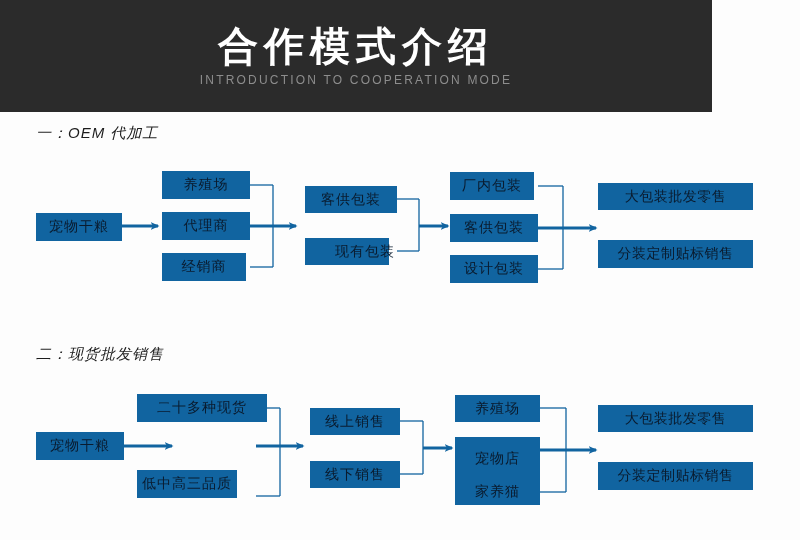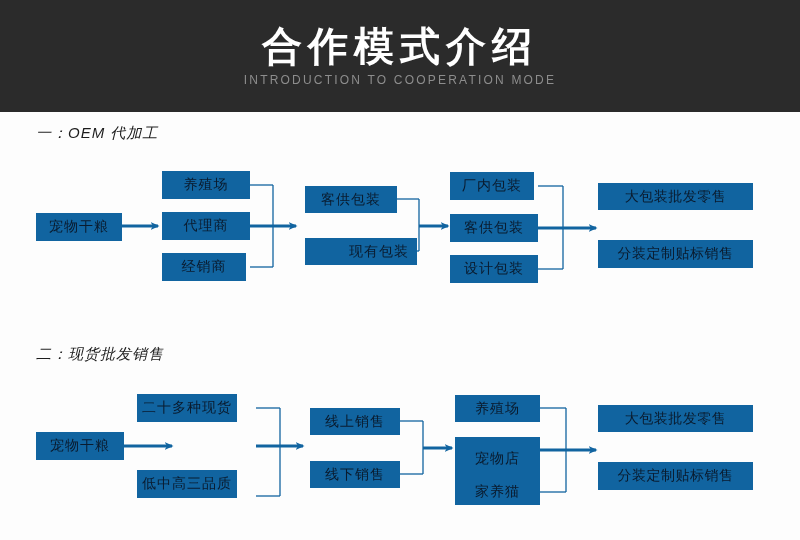--- a/index.html
+++ b/index.html
@@ -5,21 +5,21 @@
   html,body{margin:0;padding:0;}
   body{
     width:800px;height:540px;
     background:#fdfdfd;
     font-family:"Liberation Sans","DejaVu Sans",sans-serif;
     overflow:hidden;
     position:relative;
   }
   
   .header{
-    position:absolute;left:0;top:0;width:800px;height:112px;
+    position:absolute;left:0;top:0;width:712px;height:112px;
     background:#2b2b2b;
     display:flex;flex-direction:column;align-items:center;justify-content:center;
   }
   .header-title{
     color:#ffffff;
     font-size:40px;
     font-weight:700;
     letter-spacing:6px;
     line-height:1.05;
     margin:0 0 6px 0;
@@ -116,32 +116,32 @@
   <line x1="540" y1="450" x2="596" y2="450" stroke="#1164a0" stroke-width="3" marker-end="url(#ah)"></line>
 </svg>
 
 <div class="box" style="left:36px;top:213px;width:86px;height:28px;">宠物干粮</div>
 
 <div class="box" style="left:162px;top:171px;width:88px;height:28px;">养殖场</div>
 <div class="box" style="left:162px;top:212px;width:88px;height:28px;">代理商</div>
 <div class="box" style="left:162px;top:253px;width:84px;height:28px;">经销商</div>
 
 <div class="box" style="left:305px;top:186px;width:92px;height:27px;">客供包装</div>
-<div class="box" style="left:305px;top:238px;width:112px;height:27px;padding-left:36px;">现有包装</div>
+<div class="box" style="left:305px;top:238px;width:84px;height:27px;padding-left:36px;">现有包装</div>
 
 <div class="box" style="left:450px;top:172px;width:84px;height:28px;">厂内包装</div>
 <div class="box" style="left:450px;top:214px;width:88px;height:28px;">客供包装</div>
 <div class="box" style="left:450px;top:255px;width:88px;height:28px;">设计包装</div>
 
 <div class="box wide" style="left:598px;top:183px;width:155px;height:27px;">大包装批发零售</div>
 <div class="box wide" style="left:598px;top:240px;width:155px;height:28px;">分装定制贴标销售</div>
 
 <div class="box" style="left:36px;top:432px;width:88px;height:28px;">宠物干粮</div>
 
-<div class="box" style="left:137px;top:394px;width:100px;height:28px;">二十多种现货</div>
+<div class="box" style="left:137px;top:394px;width:130px;height:28px;">二十多种现货</div>
 <div class="box" style="left:137px;top:470px;width:100px;height:28px;">低中高三品质</div>
 
 <div class="box" style="left:310px;top:408px;width:90px;height:27px;">线上销售</div>
 <div class="box" style="left:310px;top:461px;width:90px;height:27px;">线下销售</div>
 
 <div class="box" style="left:455px;top:395px;width:85px;height:27px;">养殖场</div>
 <div class="box" style="left:455px;top:437px;width:85px;height:43px;">宠物店</div>
 <div class="box" style="left:455px;top:478px;width:85px;height:27px;">家养猫</div>
 
 <div class="box wide" style="left:598px;top:405px;width:155px;height:27px;">大包装批发零售</div>

